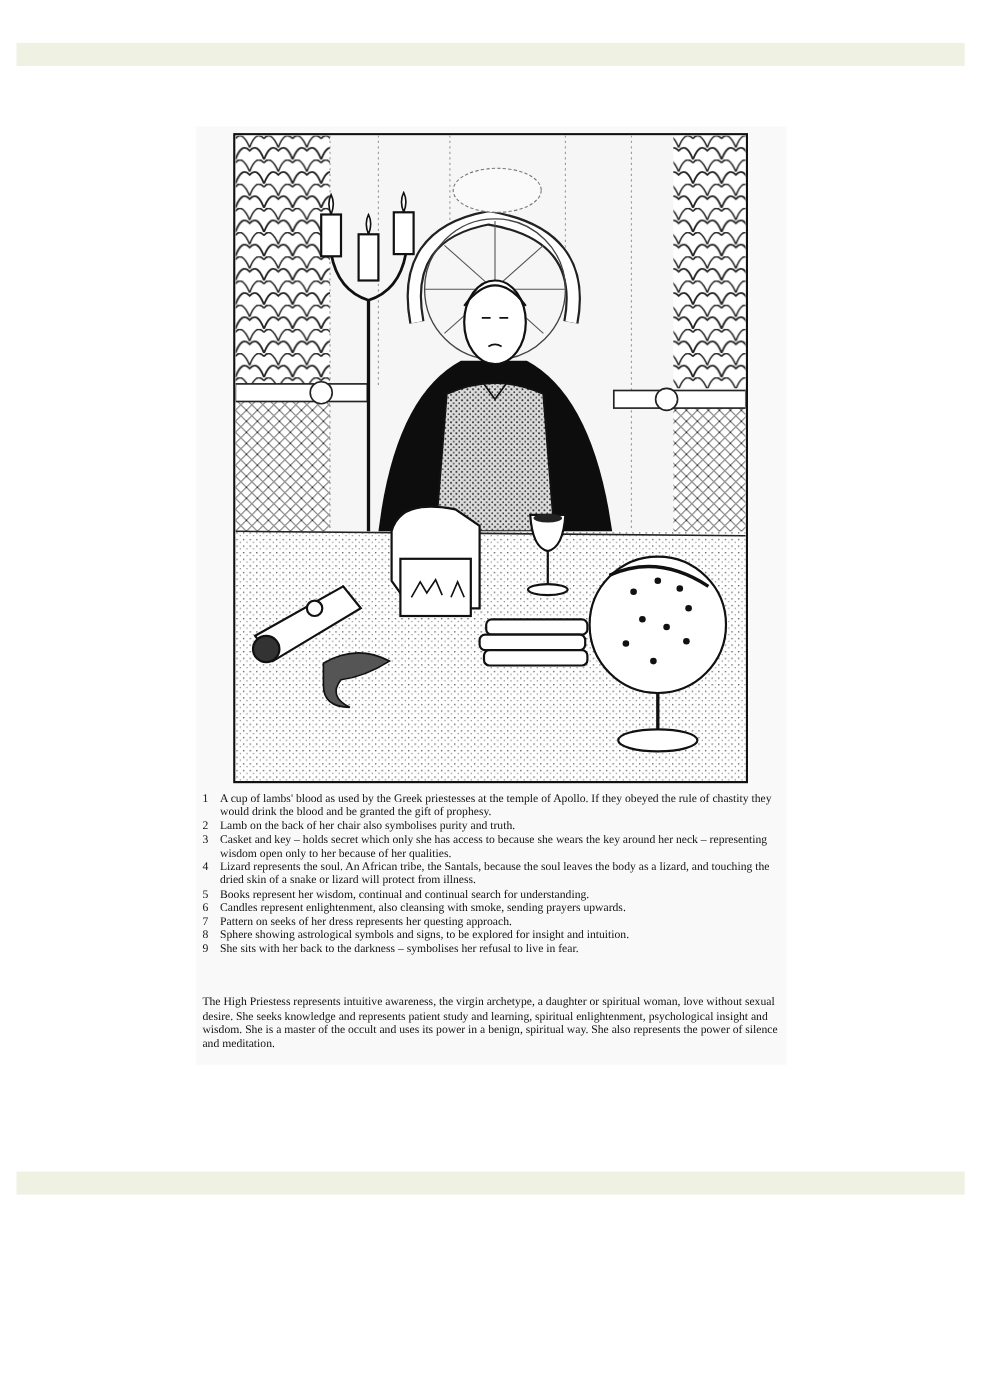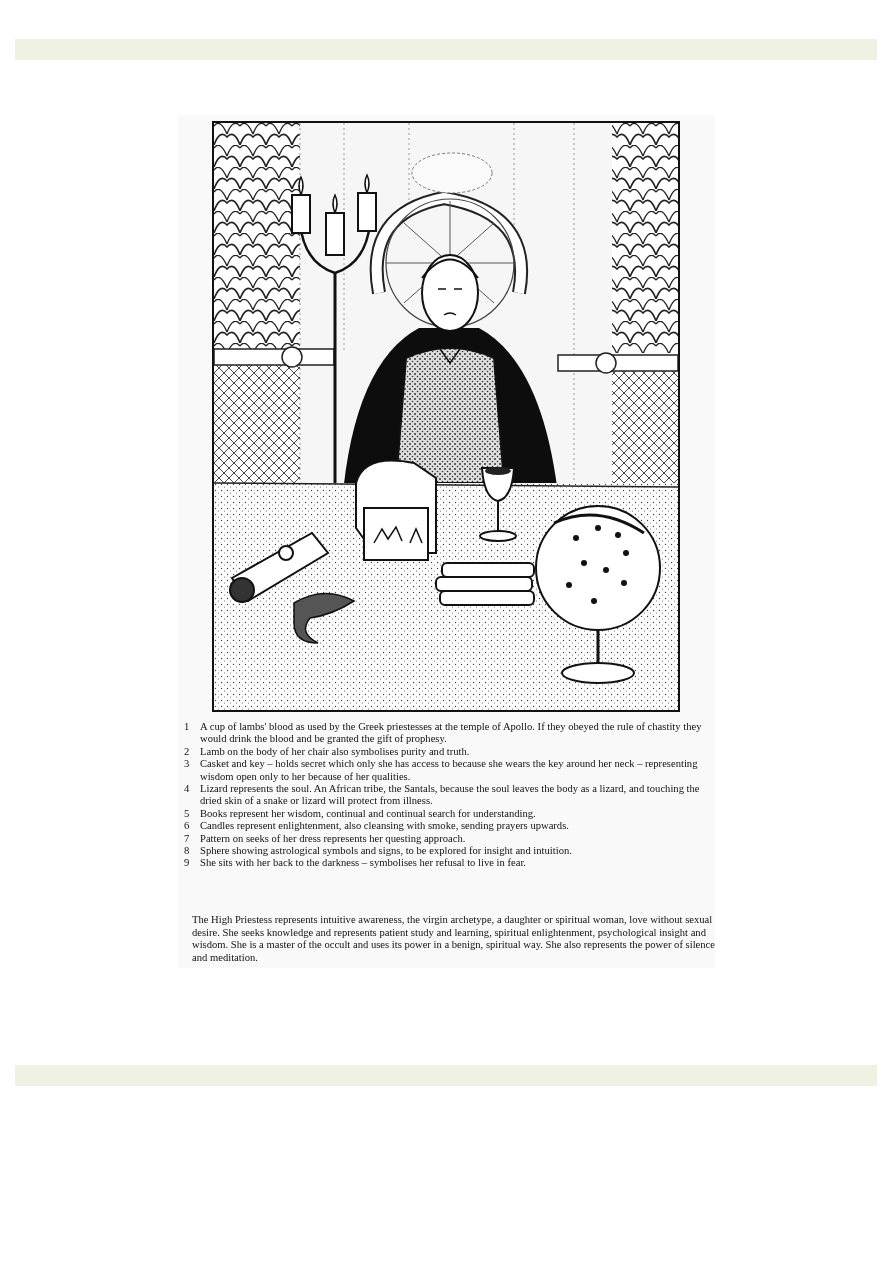--- a/index.html
+++ b/index.html
@@ -20,21 +20,21 @@
     position: absolute; left: 6px; top: 606px; width: 526px;
     font-family: "Liberation Serif", serif; font-size: 10.6px; line-height: 12.4px; color: #111;
     margin: 0; padding: 0; list-style: none;
   }
   .caption-list li { display: flex; margin: 0; }
   .caption-list .num { width: 16px; flex: 0 0 16px; }
   .caption-list .txt { flex: 1; font-family: Liberation Serif, serif; }
   .summary {
     position: absolute; left: 6px; top: 791px; width: 526px;
     font-family: "Liberation Serif", serif; font-size: 10.6px; line-height: 12.6px; color: #111;
-    margin: 8px;
+    margin: 0;
   }
 </style>
 </head>
 <body>
 
 <div class="band top"></div>
 
 <div class="figure-block">
   <div class="illustration" title="Line drawing of the High Priestess seated on a ram-horned chair between curtains, with a candelabra of three candles, casket and key, cup, books, scroll, lizard and astrological globe on the table">
     <svg viewBox="0 0 464 587" xmlns="http://www.w3.org/2000/svg">
@@ -136,21 +136,21 @@
     </svg>
   </div>
 
   <ul class="caption-list">
     <li>
         <span class="num">1</span>
         <span class="txt">A cup of lambs' blood as used by the Greek priestesses at the temple of Apollo. If they obeyed the rule of chastity they would drink the blood and be granted the gift of prophesy.</span>
       </li>
     <li>
         <span class="num">2</span>
-        <span class="txt">Lamb on the body of her chair also symbolises purity and truth.</span>
+        <span class="txt">Lamb on the back of her chair also symbolises purity and truth.</span>
       </li>
     <li>
         <span class="num">3</span>
         <span class="txt">Casket and key – holds secret which only she has access to because she wears the key around her neck – representing wisdom open only to her because of her qualities.</span>
       </li>
     <li>
         <span class="num">4</span>
         <span class="txt">Lizard represents the soul. An African tribe, the Santals, because the soul leaves the body as a lizard, and touching the dried skin of a snake or lizard will protect from illness.</span>
       </li>
     <li>

